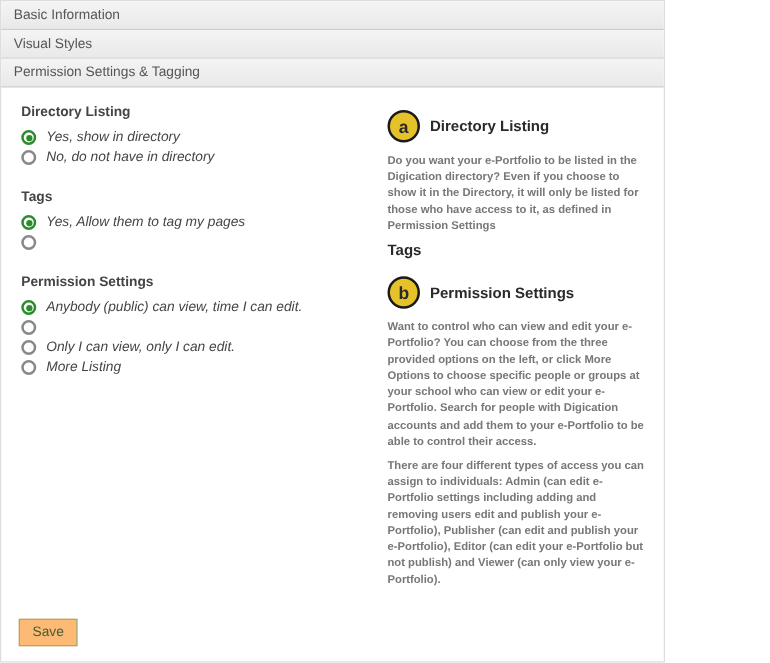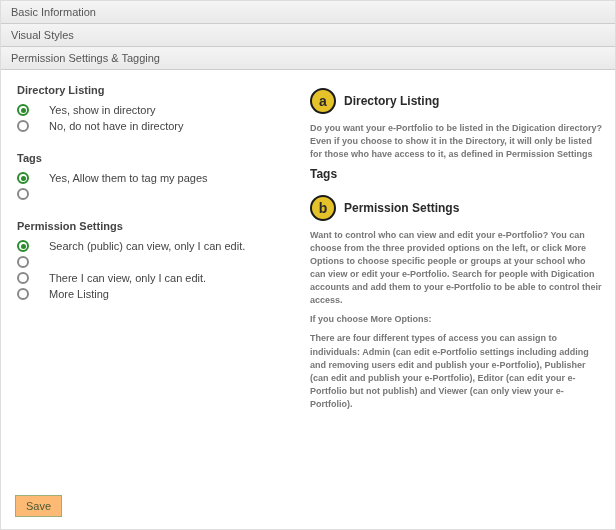--- a/index.html
+++ b/index.html
@@ -1,31 +1,31 @@
 <!DOCTYPE html>
 <html><head>
 <meta charset="utf-8">
 <style>
   * { box-sizing: border-box; margin: 0; padding: 0; }
   body { font-family: Verdana, Arial, sans-serif; font-size: 11px; color: #4a4a4a; background: #fff; }
-  .wrap { width: 616px; height: 530px; position: relative; border: 1px solid #ddd; }
+  .wrap { width: 532px; height: 530px; position: relative; border: 1px solid #ddd; }
   .acc-header {
     background: linear-gradient(#f4f4f4, #e9e9e9);
     border-bottom: 1px solid #ccc;
     padding: 5px 10px;
     font-size: 11px;
     color: #555;
     cursor: pointer;
   }
   .content { display: flex; padding: 14px 12px 8px 16px; gap: 18px; }
   .left { width: 275px; }
   .right { flex: 1; position: relative; padding-top: 4px; }
   .section-title { font-weight: bold; color: #444; margin-bottom: 8px; font-size: 11px; }
   .optgroup { margin-bottom: 20px; }
-  .opt { display: flex; align-items: flex-start; gap: 20px; margin-bottom: 4px; color: #444; font-size: 11px; }
+  .opt { display: flex; align-items: flex-start; gap: 8px; margin-bottom: 4px; color: #444; font-size: 11px; font-style: italic; }
   .radio {
     width: 12px; height: 12px; border: 2px solid #2a8c2a; border-radius: 50%;
     display: inline-flex; align-items: center; justify-content: center; flex-shrink: 0;
   }
   .radio.unchecked { border-color: #888; }
   .radio .dot { width: 5px; height: 5px; border-radius: 50%; background: #2a8c2a; display: none; }
   .radio.checked .dot { display: block; }
   .badge {
     width: 26px; height: 26px; border-radius: 50%; background: #e6c22a;
     border: 2px solid #1a1a1a; display: inline-flex; align-items: center; justify-content: center;
@@ -79,28 +79,28 @@
           <span class="radio unchecked"></span>
         </label>
       </div>
 
       <div class="optgroup">
         <div class="section-title">Permission Settings</div>
         <label class="opt">
           <span class="radio checked">
               <span class="dot"></span>
             </span>
-          <span>Search (public) can view, only I can edit.</span>
+          <span>Anybody (public) can view, time I can edit.</span>
         </label>
         <label class="opt">
           <span class="radio unchecked"></span>
         </label>
         <label class="opt">
           <span class="radio unchecked"></span>
-          <span>There I can view, only I can edit.</span>
+          <span>Only I can view, only I can edit.</span>
         </label>
         <label class="opt">
           <span class="radio unchecked"></span>
           <span>More Listing</span>
         </label>
       </div>
 
     </div>
 
     <div class="right">
@@ -113,21 +113,20 @@
         <div class="help-text">Do you want your e-Portfolio to be listed in the Digication directory? Even if you choose to show it in the Directory, it will only be listed for those who have access to it, as defined in Permission Settings</div>
         <div class="title" style="font-weight:bold;color:#2a2a2a;font-size:12px;margin:6px 0 6px 0;">Tags</div>
       </div>
 
       <div class="help-block">
         <div class="help-head">
           <span class="badge">b</span>
           <span class="title">Permission Settings</span>
         </div>
         <div class="help-text">Want to control who can view and edit your e-Portfolio? You can choose from the three provided options on the left, or click More Options to choose specific people or groups at your school who can view or edit your e-Portfolio. Search for people with Digication accounts and add them to your e-Portfolio to be able to control their access.</div>
-        <div class="help-text">If you choose More Options:</div>
         <div class="help-text">There are four different types of access you can assign to individuals: Admin (can edit e-Portfolio settings including adding and removing users edit and publish your e-Portfolio), Publisher (can edit and publish your e-Portfolio), Editor (can edit your e-Portfolio but not publish) and Viewer (can only view your e-Portfolio).</div>
       </div>
 
     </div>
   </div>
 
   <button class="save-btn">Save</button>
 </div>
 
 </body></html>

